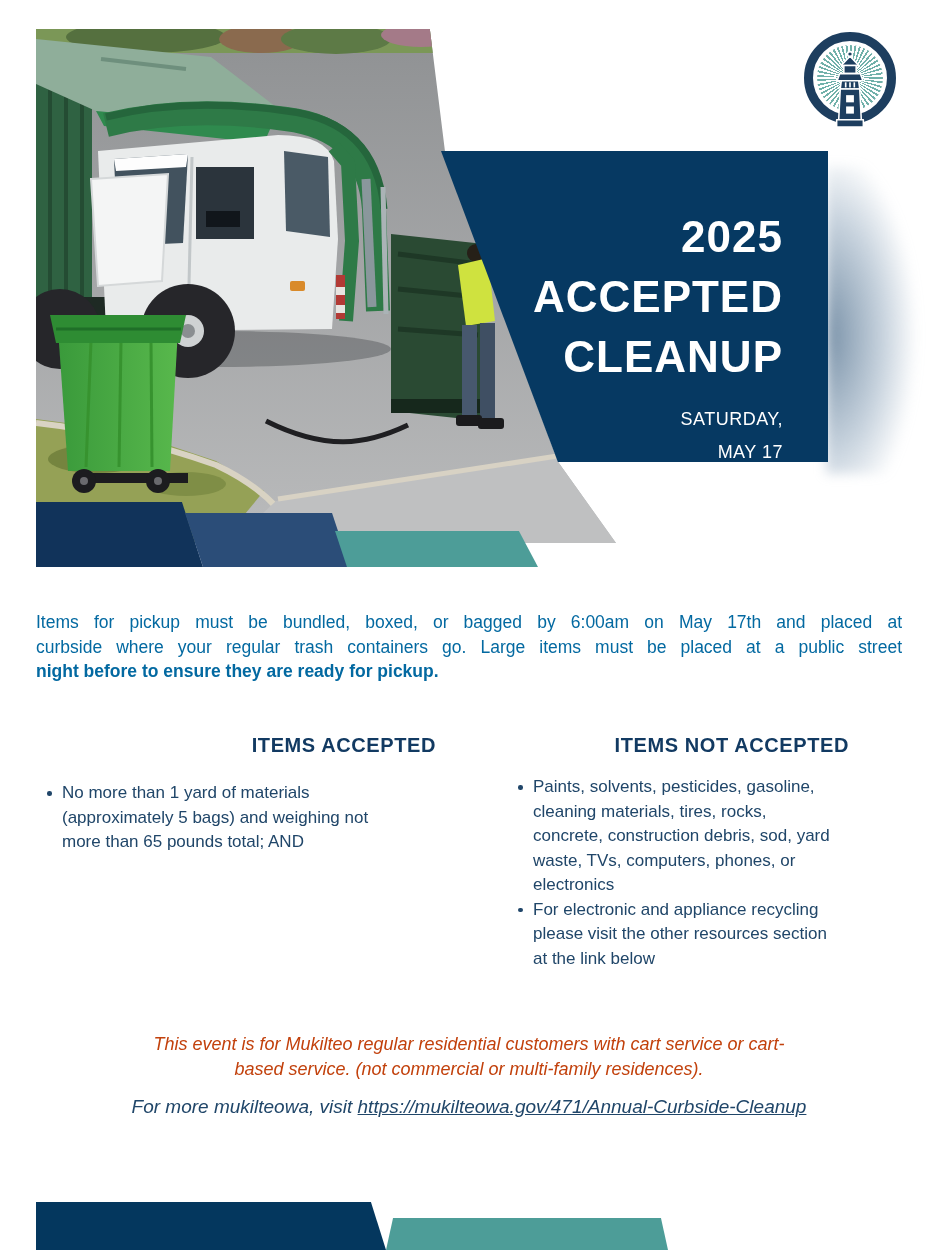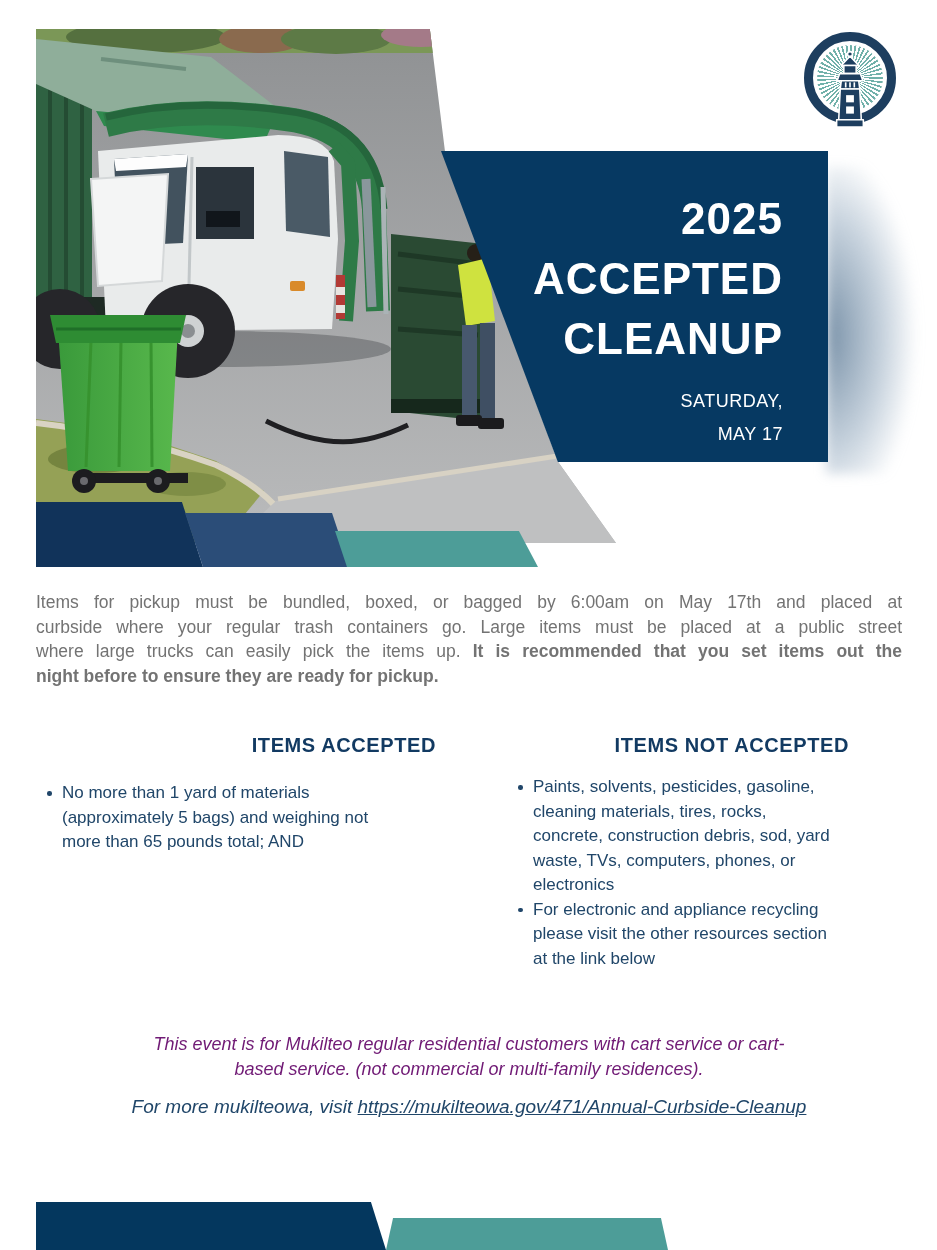--- a/index.html
+++ b/index.html
@@ -8,21 +8,21 @@
   .abs{position:absolute;}
 
   
   .hero{left:36px;top:29px;width:580px;height:514px;
         clip-path:polygon(0 0,67.9% 0,70.7% 25.5%,90% 84.2%,100% 100%,0 100%);}
   .hero svg{display:block;width:100%;height:100%;}
 
   
   .banner{left:441px;top:151px;width:387px;height:311px;background:#063962;
           clip-path:polygon(0 0,100% 0,100% 100%,30.2% 100%);
-          box-sizing:border-box;padding:38px 45px 0 0;text-align:right;color:#fff;z-index:6;}
+          box-sizing:border-box;padding:56px 45px 0 0;text-align:right;color:#fff;z-index:6;}
   .banner-title div{font-size:44px;font-weight:bold;line-height:60px;letter-spacing:1px;}
   .banner-date{margin-top:16px;}
   .banner-date div{font-size:18px;font-weight:normal;line-height:33px;letter-spacing:0.5px;}
 
   
   .banner-shadow{left:826px;top:166px;width:106px;height:308px;z-index:3;
      background:radial-gradient(120% 85% at 0% 55%, rgba(96,125,152,0.85) 0%,
                 rgba(133,158,182,0.45) 45%, rgba(255,255,255,0) 72%);
      filter:blur(6px);}
 
@@ -40,38 +40,38 @@
 
   
   .logo{left:802px;top:32px;width:96px;height:102px;z-index:7;}
   .logo-rays{position:absolute;left:15px;top:13px;width:66px;height:66px;border-radius:50%;
      background:repeating-conic-gradient(#71b1aa 0deg 3.5deg,#ffffff 3.5deg 8deg);}
   .logo-ring{position:absolute;left:2px;top:0;width:74px;height:74px;border-radius:50%;
      border:9px solid #1d3e5f;background:transparent;}
   .logo-lh{position:absolute;left:25px;top:18px;}
 
   
-  .intro{left:36px;top:590px;width:866px;color:#737373;font-size:17.5px;line-height:24.5px;}
+  .intro{left:36px;top:610px;width:866px;color:#0369a1;font-size:17.5px;line-height:24.5px;}
   .intro .j{text-align:justify;text-align-last:justify;}
   .intro .b{font-weight:bold;}
 
   .col{top:733px;color:#204669;}
   .col-left{left:36px;width:400px;}
   .col-right{left:477px;width:372px;}
   .col h2{margin:0;font-size:20px;font-weight:bold;color:#123a62;text-align:right;
           letter-spacing:0.6px;line-height:24px;}
   .col ul{list-style:none;margin:0;padding:0;}
   .col-left ul{margin-top:24px;padding-left:26px;}
   .col-right ul{margin-top:18px;padding-left:56px;}
   .col li{position:relative;white-space:pre-line;font-size:17px;line-height:24.5px;}
   .col li::before{content:"";position:absolute;left:-15px;top:10px;width:4.5px;height:4.5px;
           border-radius:50%;background:#204669;}
 
   .note{left:36px;top:1032px;width:866px;text-align:center;font-style:italic;
-        font-size:18px;line-height:25px;color:#701a75;}
+        font-size:18px;line-height:25px;color:#c2410c;}
   .moreinfo{left:36px;top:1096px;width:866px;text-align:center;font-style:italic;
         font-size:19px;color:#204669;}
   .moreinfo a{color:#204669;text-decoration:underline;cursor:pointer;}
 </style>
 </head>
 <body>
 
 <div class="page">
 
   <div class="abs hero">
@@ -238,21 +238,20 @@
         <rect x="17" y="31.5" width="1.6" height="5"></rect>
         <rect x="21.2" y="31.5" width="1.6" height="5"></rect>
         <rect x="25.4" y="31.5" width="1.6" height="5"></rect>
       </g>
     </svg>
   </div>
 
   <div class="abs intro">
     <div class="j"><span>Items for pickup must be bundled, boxed, or bagged by 6:00am on May 17th and placed at</span><span class="b"></span></div>
     <div class="j"><span>curbside where your regular trash containers go. Large items must be placed at a public street</span><span class="b"></span></div>
-    <div class="j"><span>where large trucks can easily pick the items up. </span><span class="b">It is recommended that you set items out the</span></div>
     <div><span></span><span class="b">night before to ensure they are ready for pickup.</span></div>
   </div>
 
   <div class="abs col col-left">
     <h2>ITEMS ACCEPTED</h2>
     <ul>
       <li>No more than 1 yard of materials
 (approximately 5 bags) and weighing not
 more than 65 pounds total; AND</li>
     </ul>

